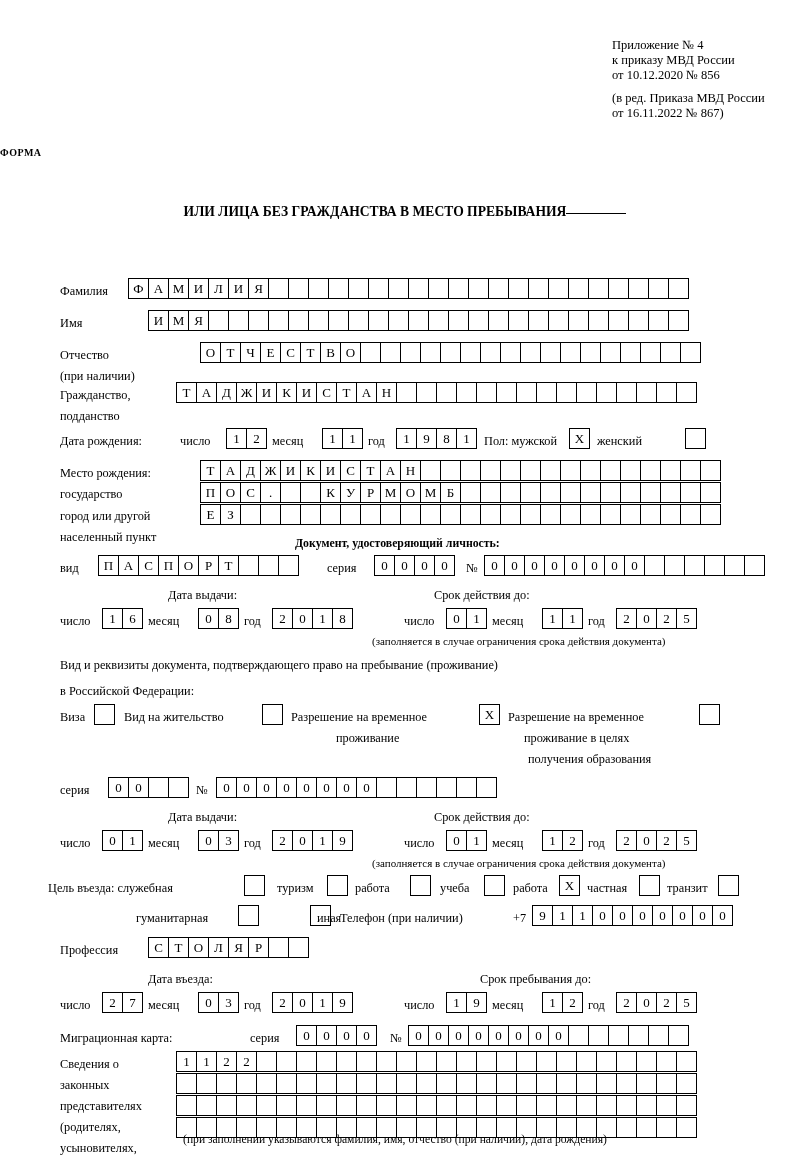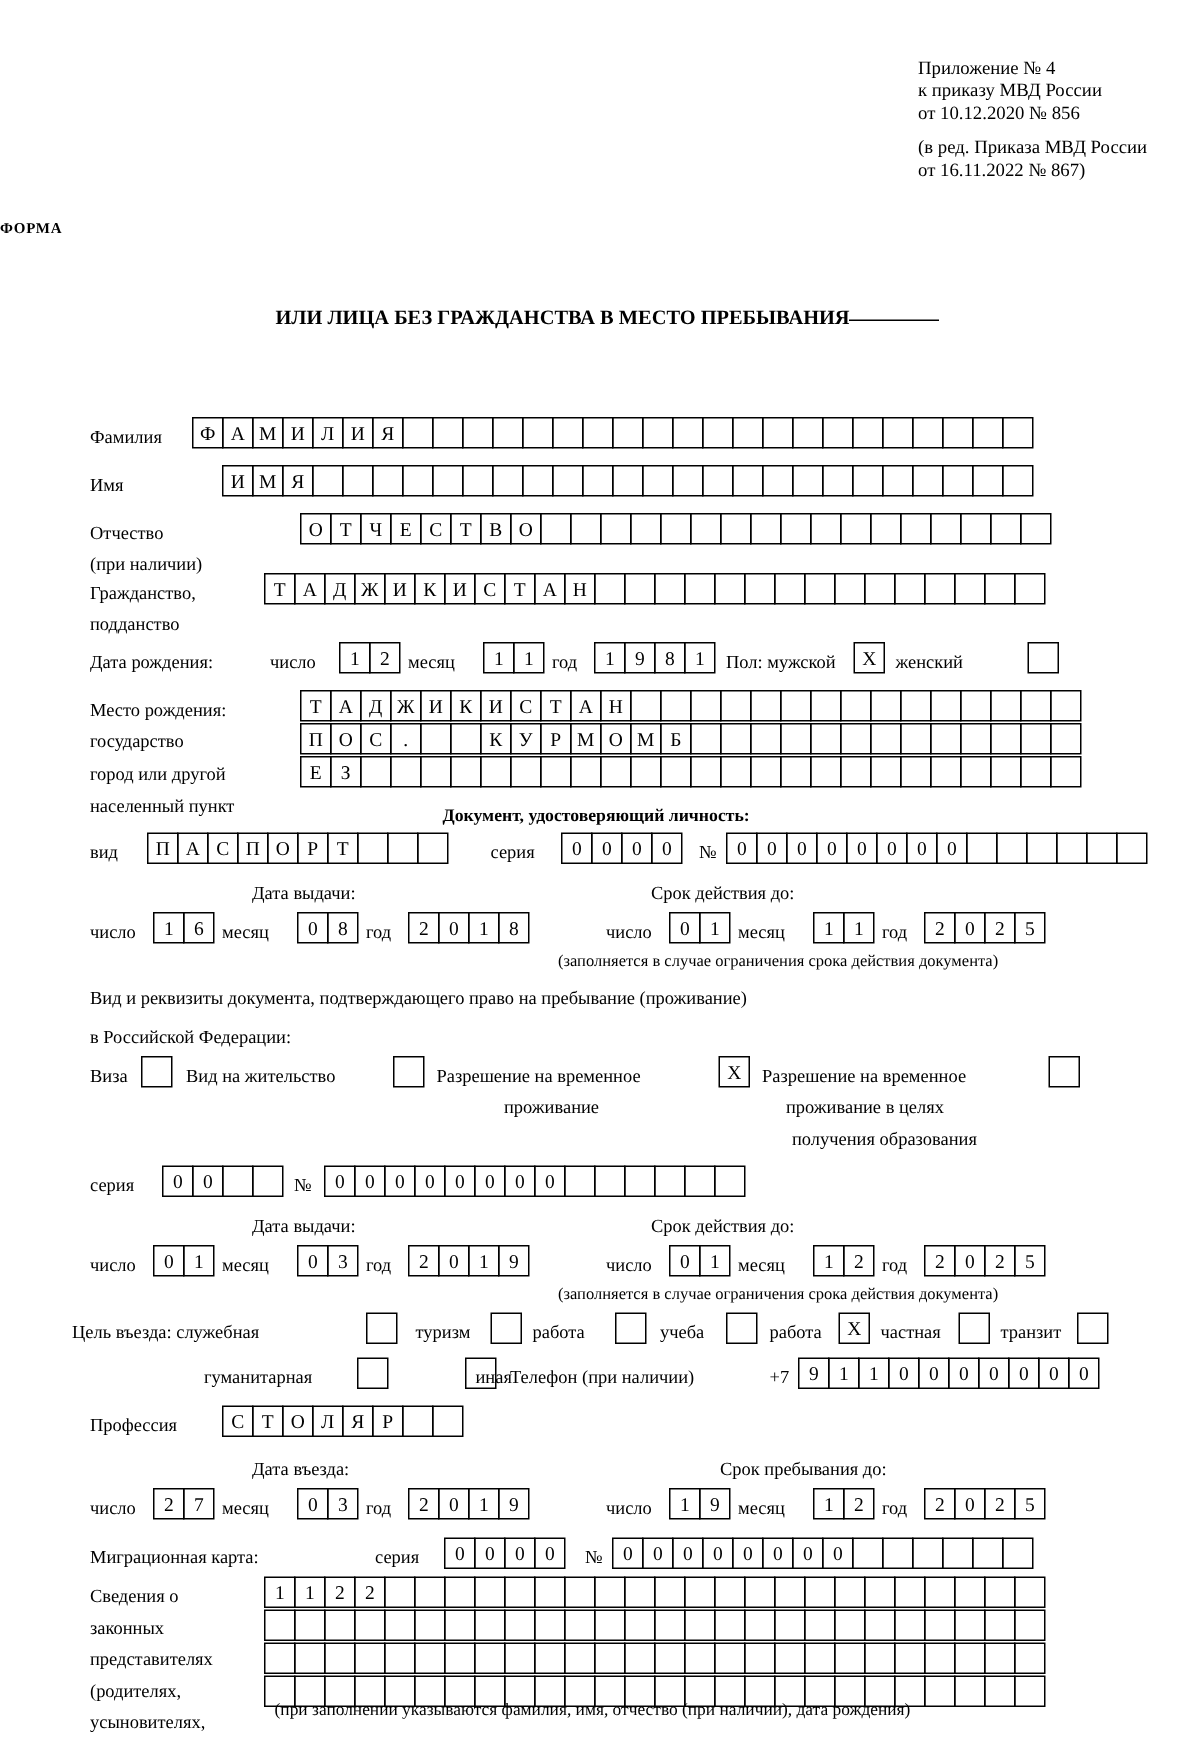--- a/index.html
+++ b/index.html
@@ -523,21 +523,21 @@
         <div class="bx">С</div>
         <div class="bx">Т</div>
         <div class="bx">О</div>
         <div class="bx">Л</div>
         <div class="bx">Я</div>
         <div class="bx">Р</div>
         <div class="bx"></div>
         <div class="bx"></div>
       </div>
 
-    <div class="lbl" style="left:168px;top:702px;">Дата въезда:</div>
+    <div class="lbl" style="left:148px;top:702px;">Дата въезда:</div>
     <div class="lbl" style="left:480px;top:702px;">Срок пребывания до:</div>
 
     <div class="lbl" style="left:60px;top:728px;">число</div>
     <div class="boxes" id="entry-day" style="left:102px;top:722px;">
         <div class="bx">2</div>
         <div class="bx">7</div>
       </div>
     <div class="lbl" style="left:148px;top:728px;">месяц</div>
     <div class="boxes" id="entry-month" style="left:198px;top:722px;">
         <div class="bx">0</div>

